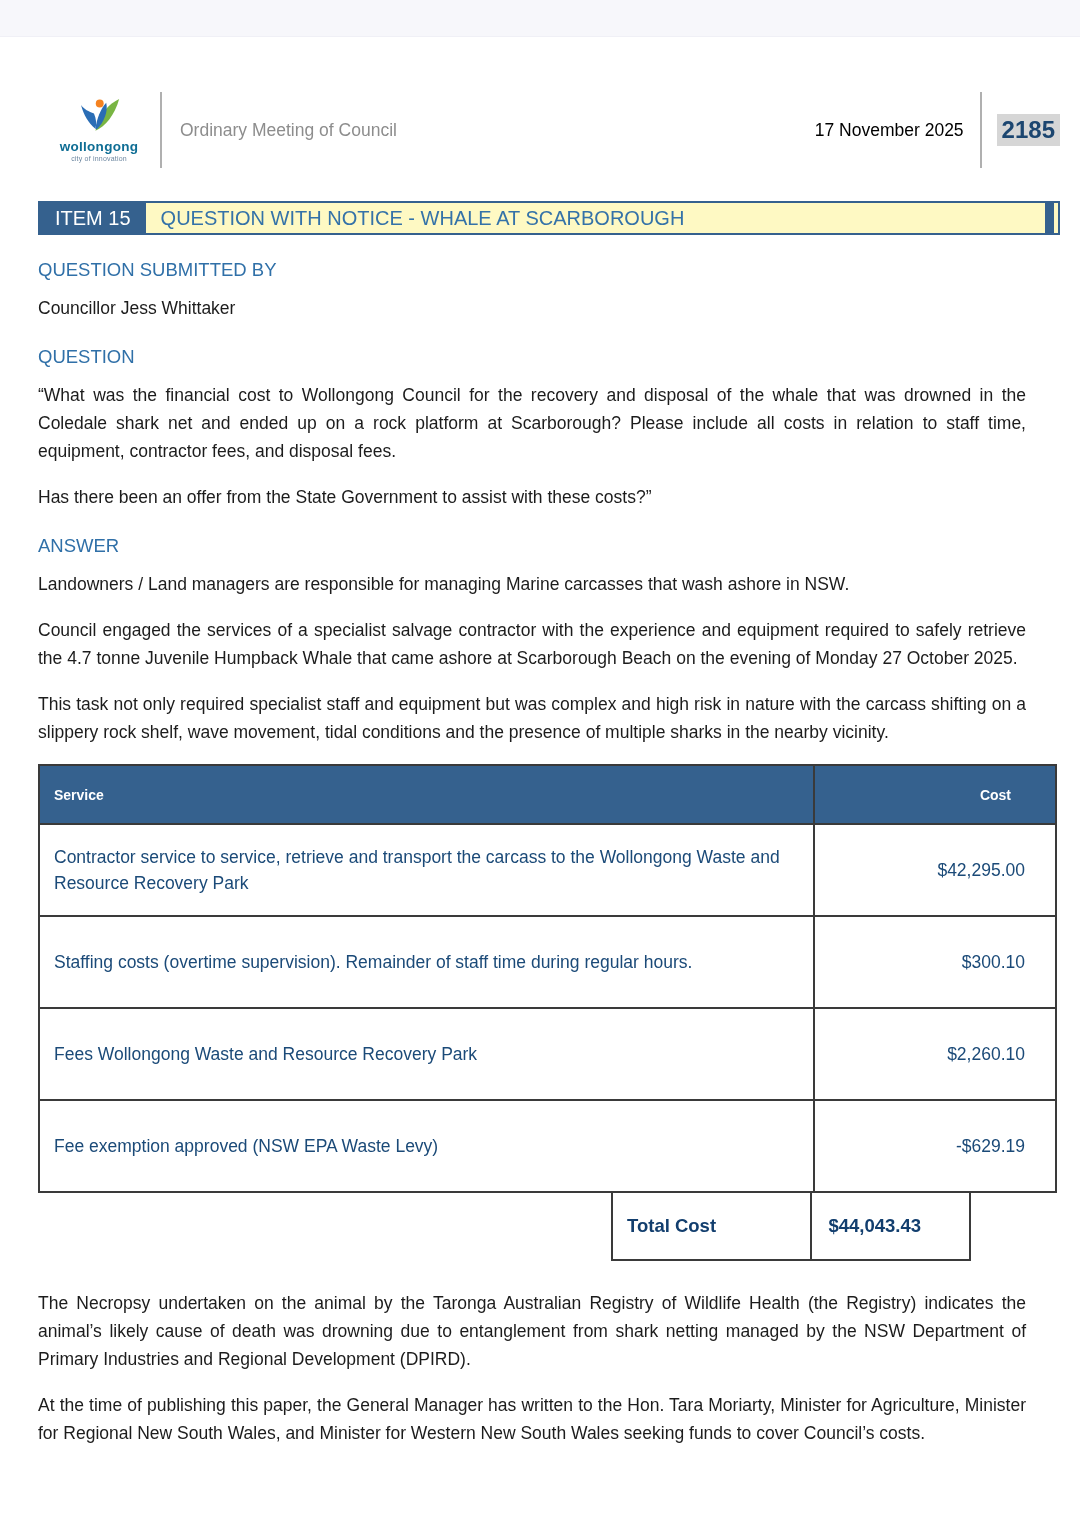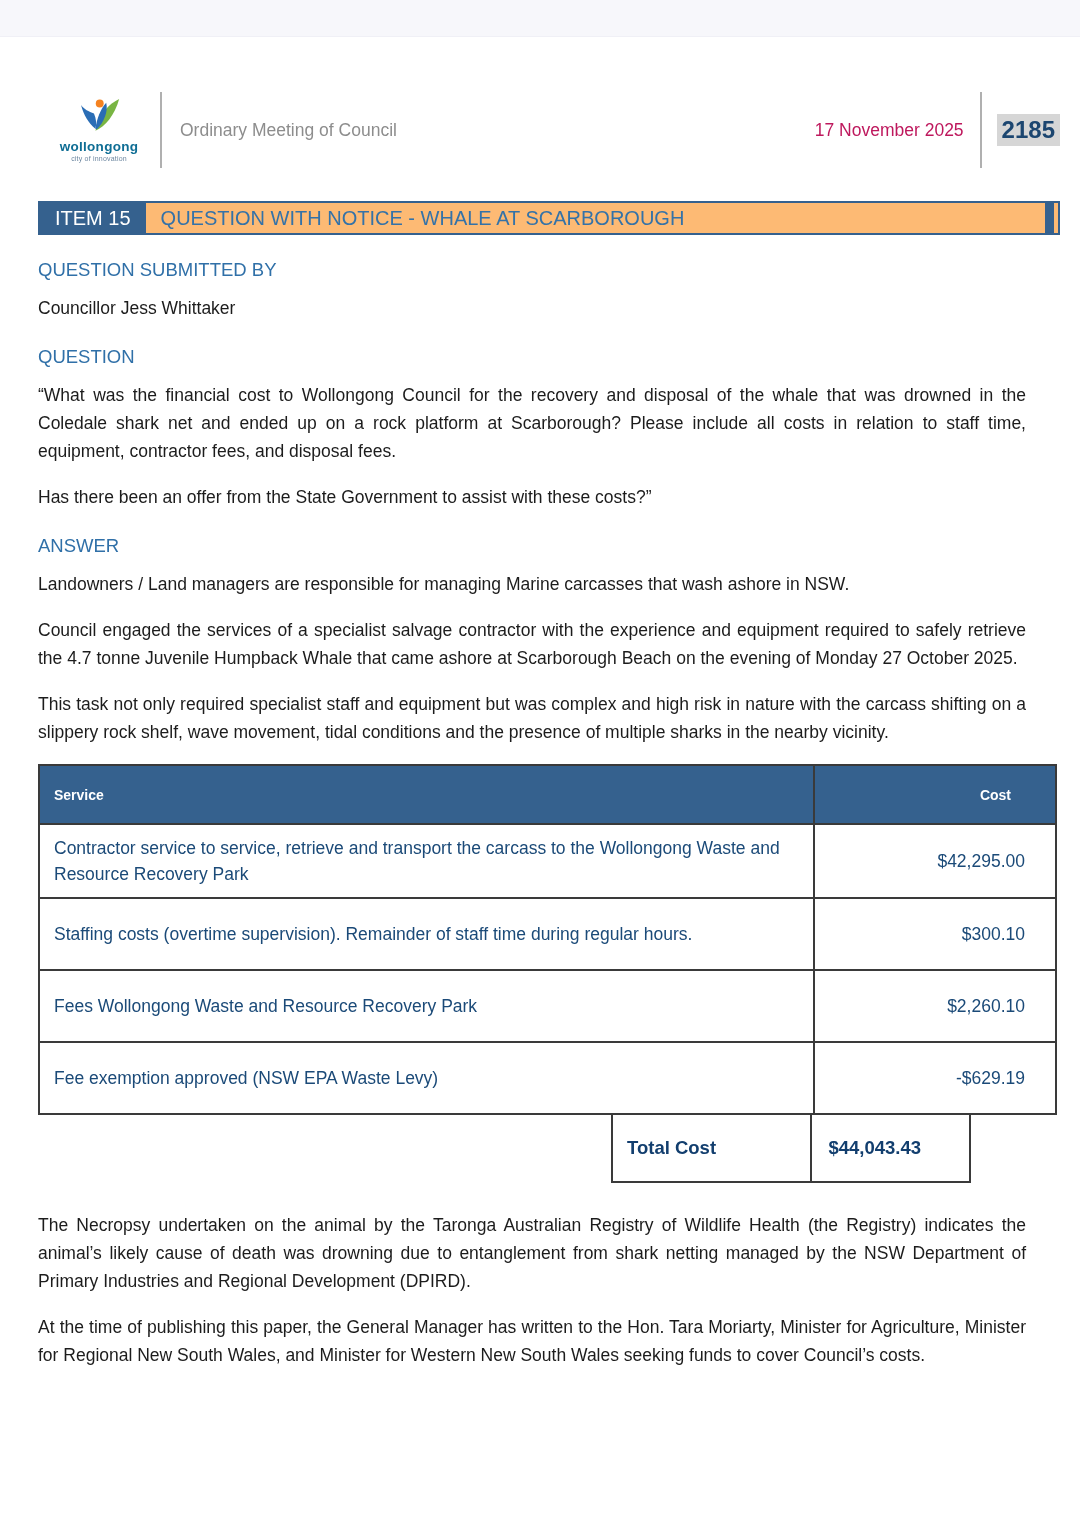--- a/index.html
+++ b/index.html
@@ -37,34 +37,34 @@
   }
   .vdiv {
     width: 2px; background: #b0b0b0; height: 76px; align-self: center;
   }
   .header-title {
     align-self: center; padding-left: 18px;
     color: #8d8d8d; font-size: 17.5px;
   }
   .header-spacer { flex: 1; }
   .header-date {
-    align-self: center; color: #be185d; font-size: 17.5px; padding-right: 16px;
+    align-self: center; color: #000000; font-size: 17.5px; padding-right: 16px;
   }
   .page-number {
     align-self: center; margin-left: 15px;
     font-size: 24px; font-weight: 600; color: #1c4670;
     background: #d6d6d6; padding: 2px 5px;
   }
   
   .item-bar {
     margin: 33px 20px 0 38px;
     border: 2px solid #35618E;
     display: flex; align-items: stretch;
     height: 34px;
-    background: #fdba74;
+    background: #fef9c3;
   }
   .item-box {
     background: #35618E; color: #ffffff;
     font-size: 20px;
     display: flex; align-items: center;
     padding: 0 15px;
   }
   .item-title {
     color: #3472A8; font-size: 20px;
     display: flex; align-items: center;
@@ -99,21 +99,21 @@
   }
   table.cost-table th {
     background: #35618E; color: #ffffff;
     font-size: 14px; font-weight: bold;
     padding: 0 14px; height: 59px;
     text-align: left; vertical-align: middle;
   }
   table.cost-table th.cost-col { text-align: right; padding-right: 44px; width: 242px; }
   table.cost-table td {
     color: #1b4a78; font-size: 17.5px; line-height: 26px;
-    padding: 10px 14px; height: 72px; vertical-align: middle;
+    padding: 10px 14px; height: 92px; vertical-align: middle;
   }
   table.cost-table td.cost-val { text-align: right; padding-right: 30px; }
   
   .total-row {
     width: 360px; margin-left: 573px;
     border: 2px solid #3a3a3a; border-top: 0;
     display: flex; height: 68px;
   }
   .total-label {
     width: 199px; border-right: 2px solid #3a3a3a;

